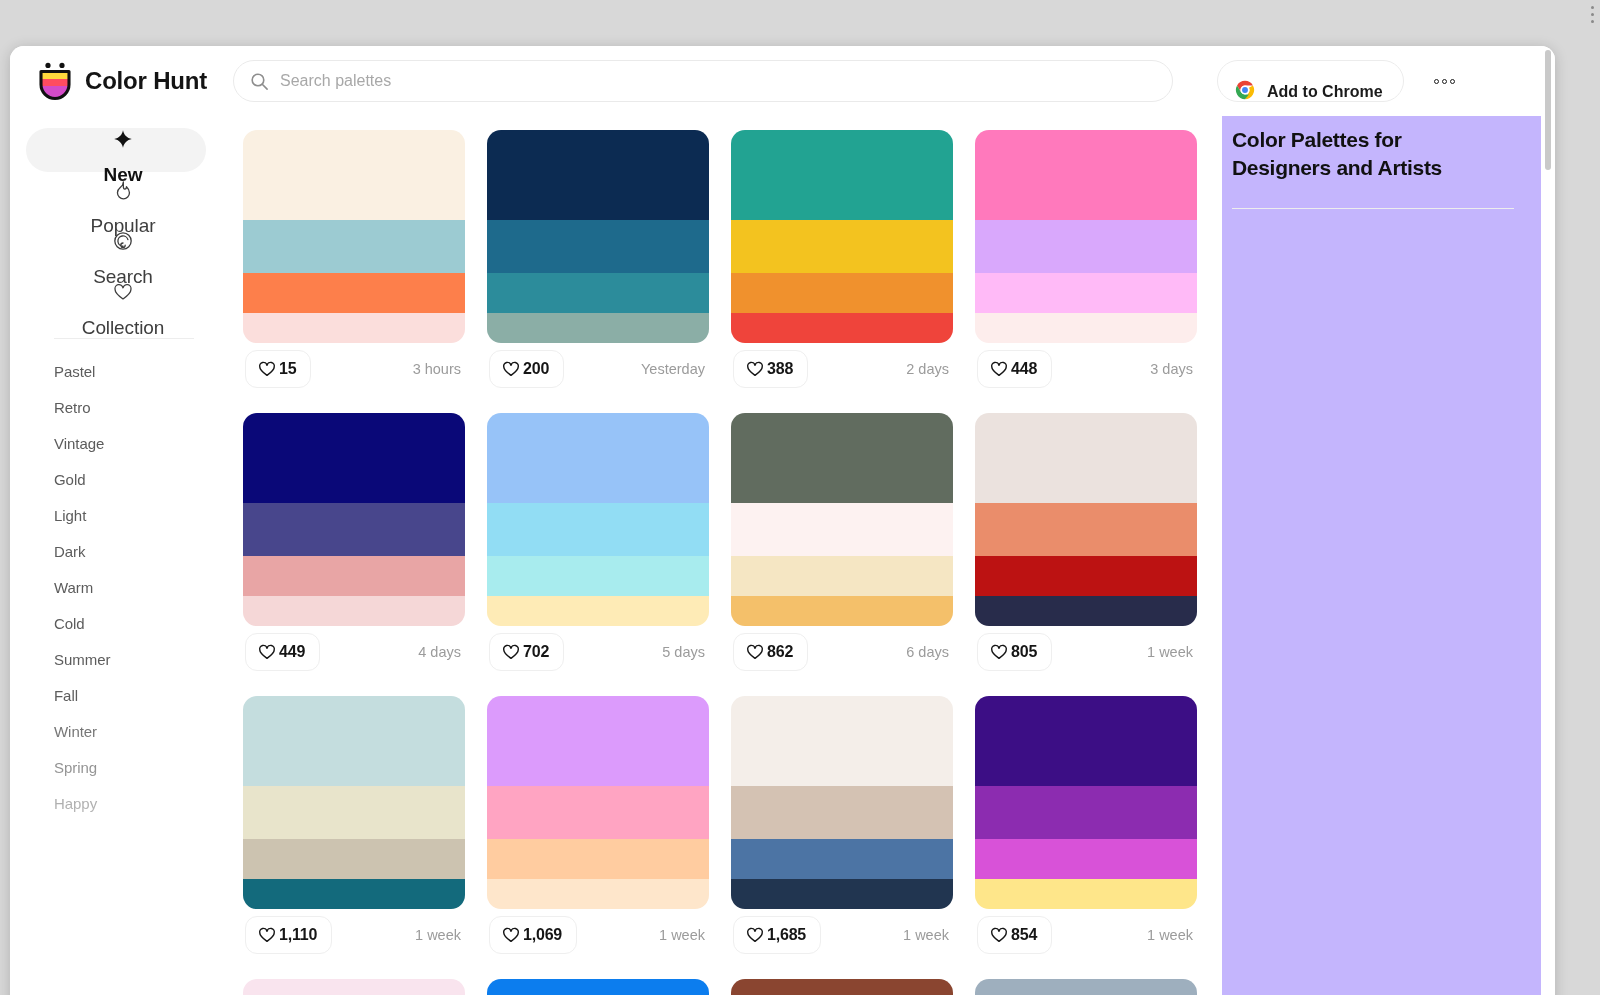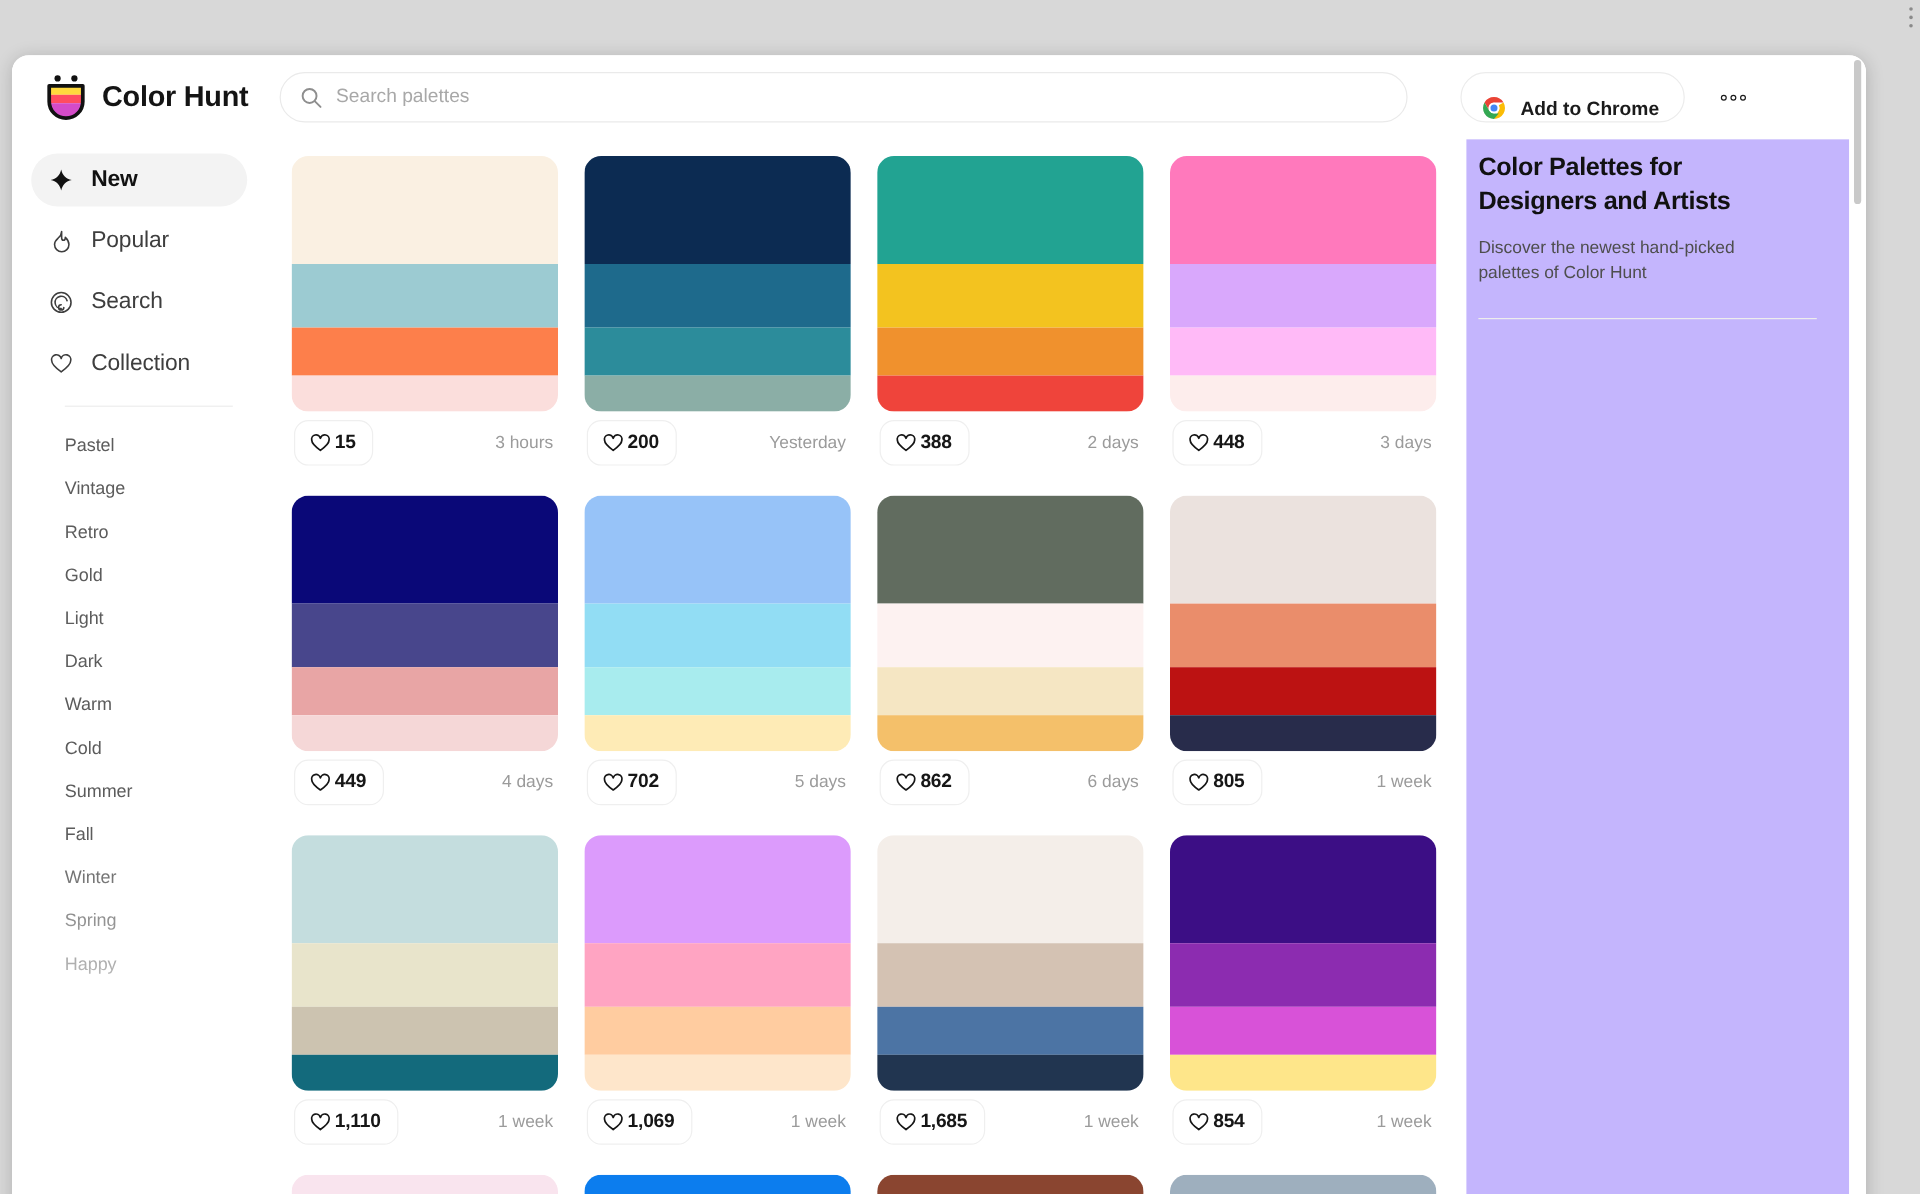--- a/index.html
+++ b/index.html
@@ -179,20 +179,21 @@
   .nav-item {
     position: relative;
     display: flex;
     align-items: center;
     gap: 14px;
     height: 44px;
     margin: 0 16px 7px 16px;
     padding-left: 14px;
     border-radius: 22px;
     cursor: pointer;
+    flex-direction: column;
   }
   .nav-item.active { background: #f3f3f3; }
   .nav-item .n-ico {
     width: 22px; height: 22px;
     flex: none;
     display: flex; align-items: center; justify-content: center;
   }
   .nav-item .n-label {
     font-size: 19px;
     color: #3e3e3e;
@@ -420,22 +421,22 @@
             <path d="M11 18.6 C5.2 14.4 2.3 11.8 2.3 8.4 A4.3 4.3 0 0 1 11 6.3 A4.3 4.3 0 0 1 19.7 8.4 C19.7 11.8 16.8 14.4 11 18.6 Z" fill="none" stroke="#3e3e3e" stroke-width="1.45" stroke-linejoin="round"></path>
           </svg>
         </span>
         <span class="n-label">Collection</span>
       </div>
 
       <div class="divider"></div>
 
       <div class="tags">
         <div class="tag">Pastel</div>
+        <div class="tag">Retro</div>
         <div class="tag">Vintage</div>
-        <div class="tag">Retro</div>
         <div class="tag">Gold</div>
         <div class="tag">Light</div>
         <div class="tag">Dark</div>
         <div class="tag">Warm</div>
         <div class="tag">Cold</div>
         <div class="tag">Summer</div>
         <div class="tag">Fall</div>
         <div class="tag">Winter</div>
         <div class="tag">Spring</div>
         <div class="tag">Happy</div>
@@ -668,21 +669,20 @@
           <div class="card">
             <div class="swatches">
               <div class="band b1" style="background:#9EAFBE;flex:0 0 213px"></div>
             </div>
           </div>
         </div>
     </div>
 
     <div class="rightpanel">
       <div class="rp-title">Color Palettes for Designers and Artists</div>
-      <div class="rp-sub">Discover the newest hand-picked palettes of Color Hunt</div>
       <div class="rp-rule"></div>
     </div>
 
     <div class="win-scrollbar">
       <div class="thumb"></div>
     </div>
   </div>
 
   <div class="edge-dots">
     <i></i>

